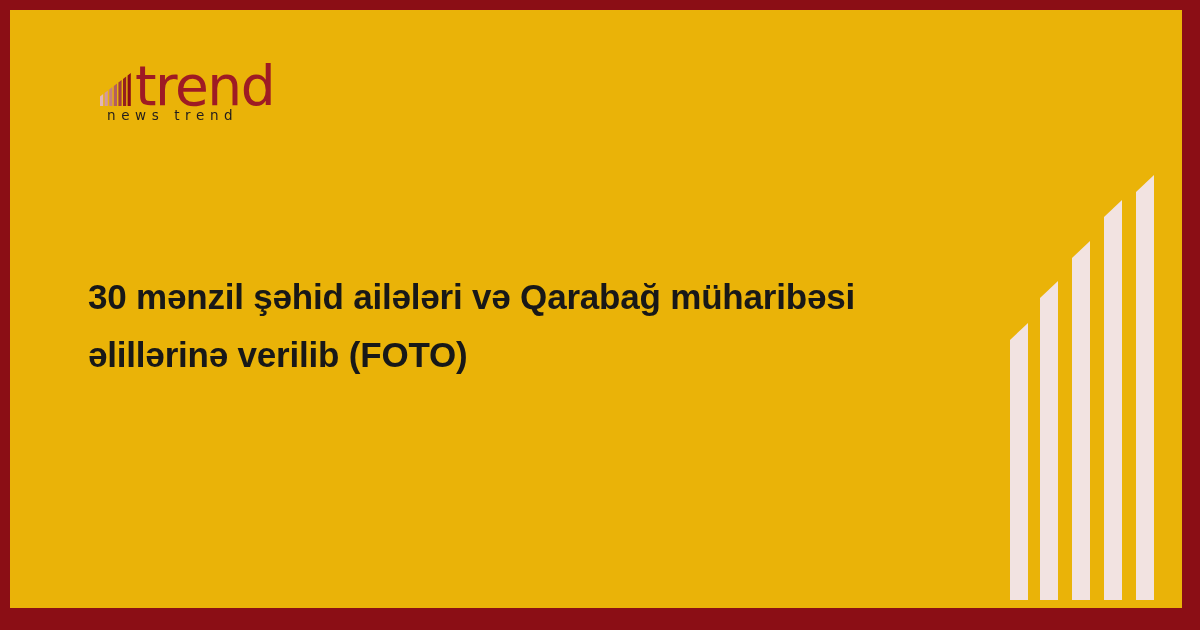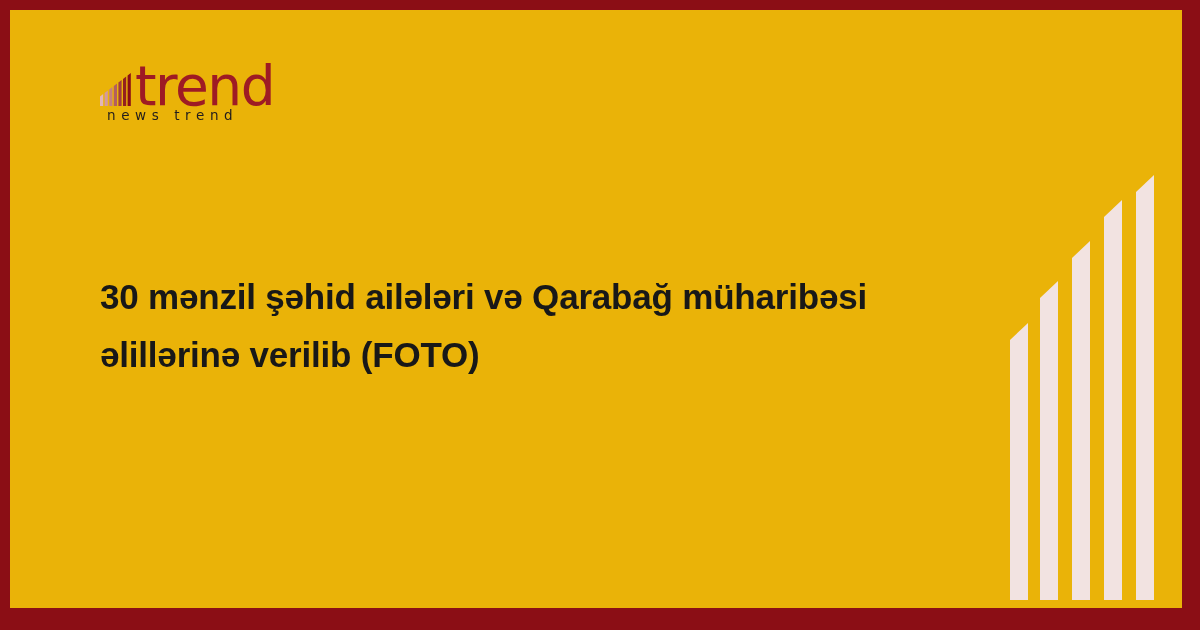--- a/index.html
+++ b/index.html
@@ -75,21 +75,21 @@
     font-size: 13.5px;
     font-weight: 400;
     letter-spacing: 5.6px;
     color: #221d1d;
     white-space: nowrap;
   }
 
   
   #headline {
     position: absolute;
-    left: 90px;
+    left: 78px;
     top: 258px;
     width: 880px;
     font-family: "Liberation Sans", sans-serif;
     font-size: 35px;
     font-weight: 700;
     line-height: 58px;
     letter-spacing: -0.2px;
     color: #181818;
   }
 </style>

